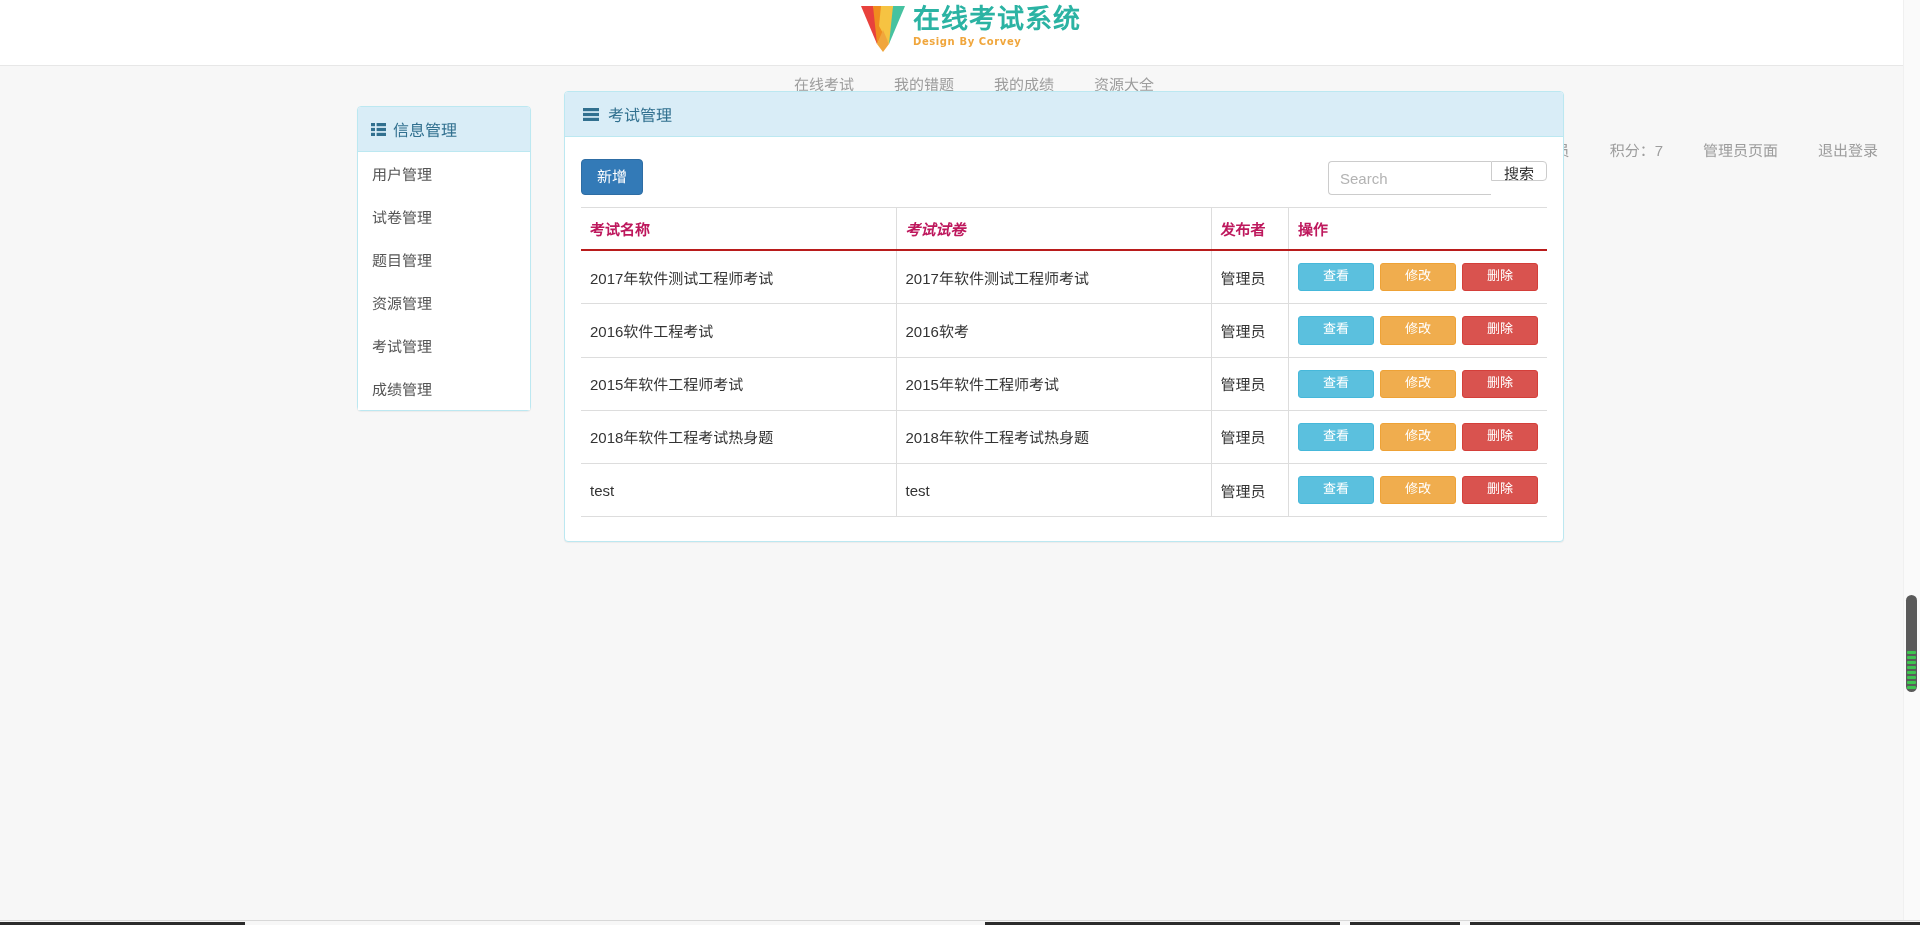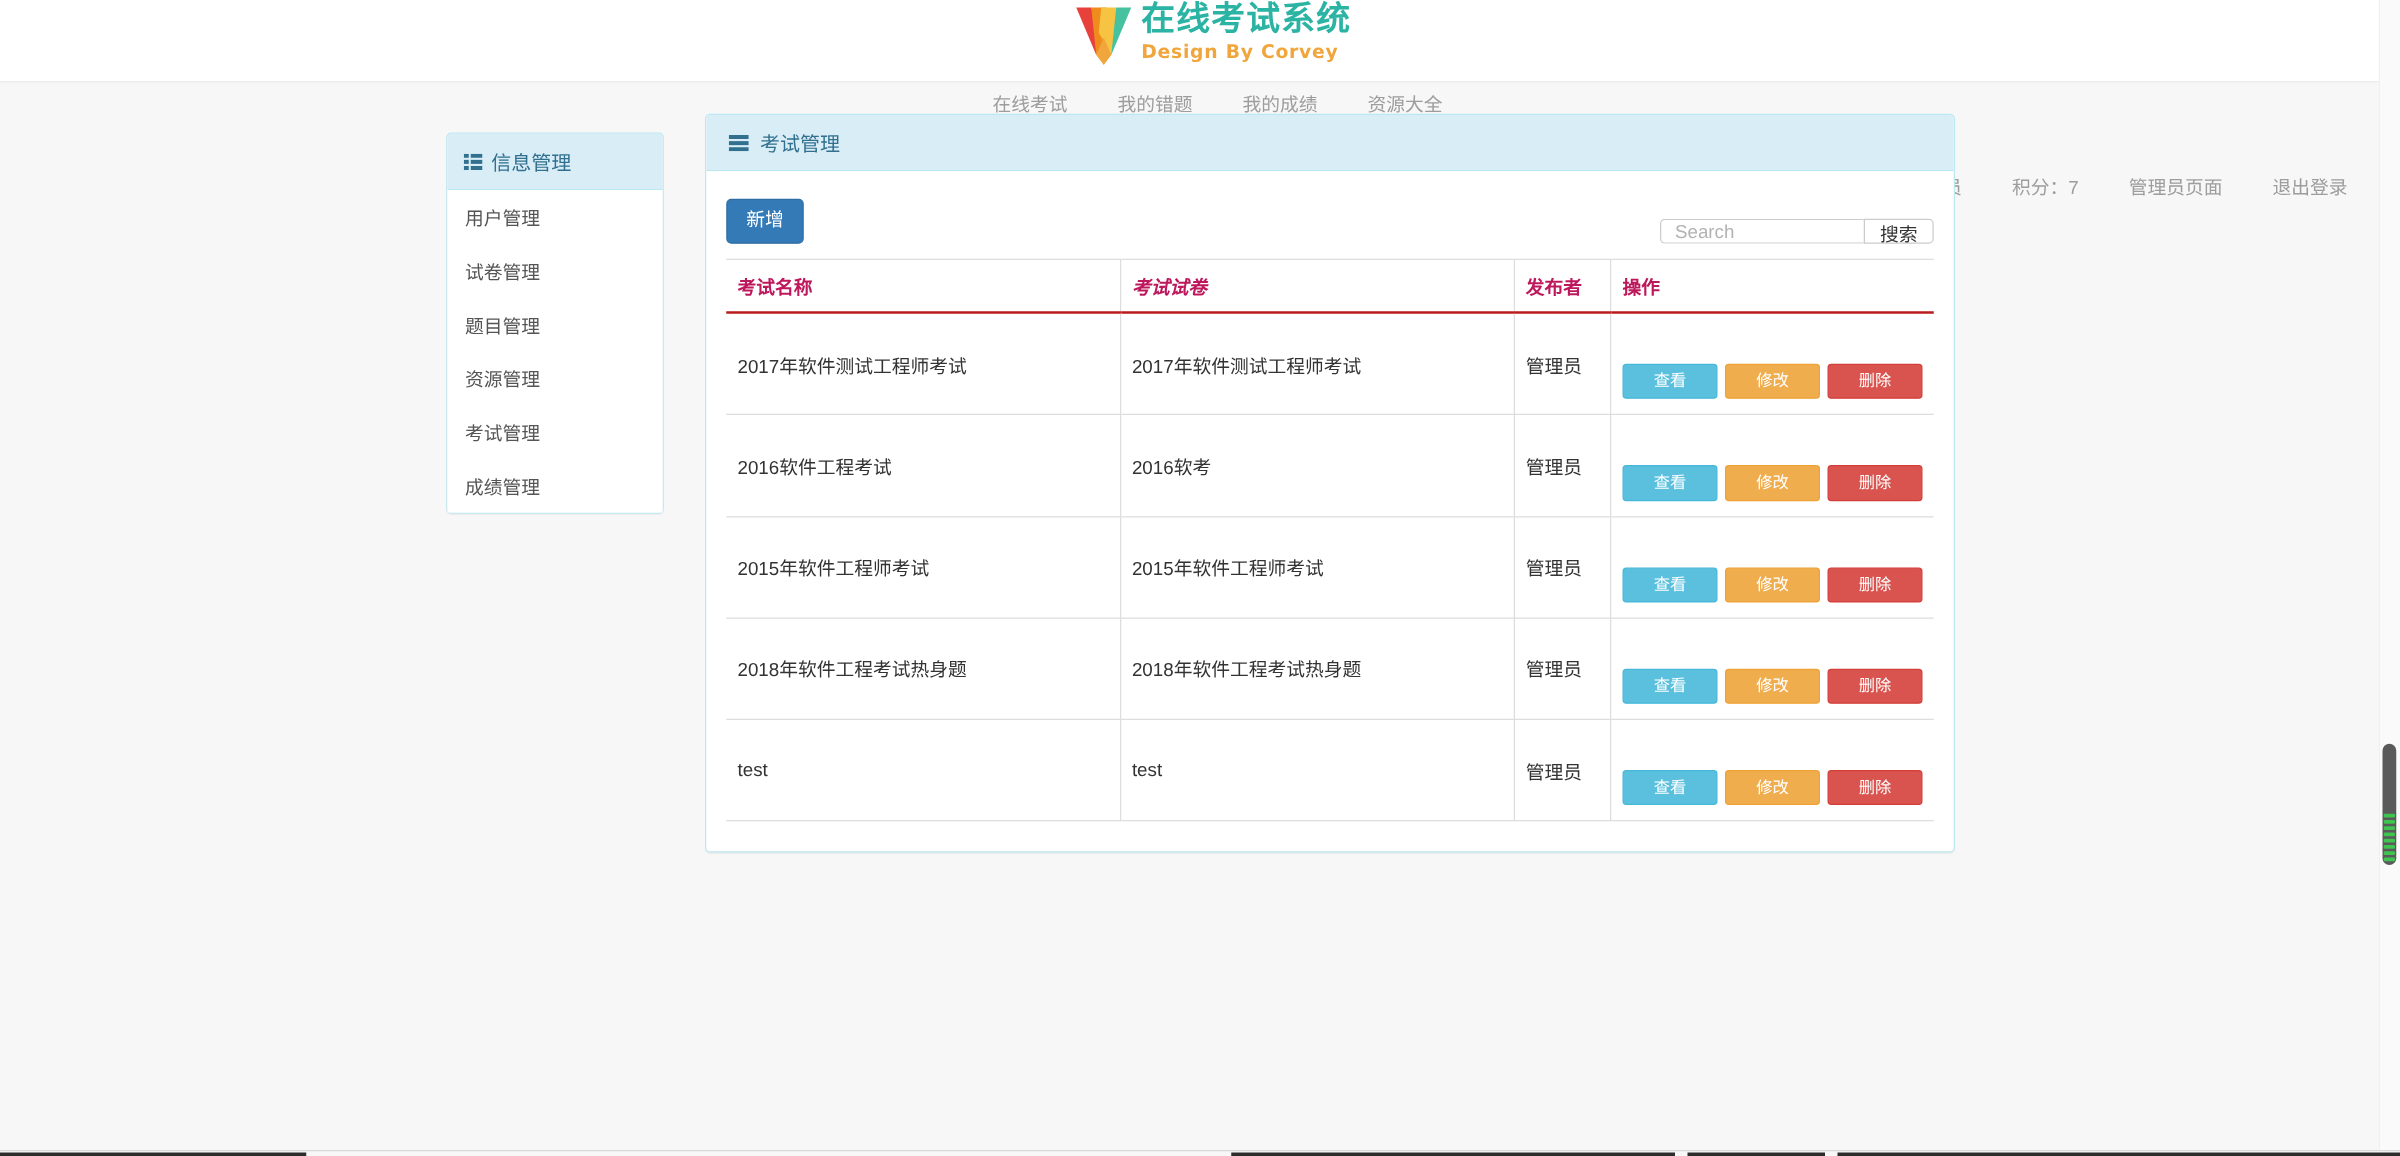--- a/index.html
+++ b/index.html
@@ -30,21 +30,21 @@
     text-decoration: none;
   }
   .brand-logo { width: 52px; height: 52px; display: block; }
   .brand-text { margin-left: 4px; display: flex; flex-direction: column; justify-content: center; }
   .brand-title {
     font-size: 27px; font-weight: bold; color: #2bb3a3;
     letter-spacing: 1px; line-height: 1.05;
     font-family: "DejaVu Sans", sans-serif;
   }
   .brand-sub {
-    font-size: 15px; font-weight: bold; color: #f0a63c;
+    font-size: 10px; font-weight: bold; color: #f0a63c;
     letter-spacing: 0.6px; line-height: 1.1; margin-top: 3px;
     font-family: "DejaVu Sans", sans-serif;
   }
 
   .nav-left { display: flex; align-items: center; margin-left: 28px; height: 66px; }
   .nav-right { display: flex; align-items: center; margin-left: auto; margin-right: 22px; height: 66px; }
   .nav-link {
     color: #9d9d9d;
     font-size: 15px;
     text-decoration: none;
@@ -131,21 +131,21 @@
     cursor: pointer;
     line-height: 1.35;
     white-space: nowrap;
     font-family: inherit;
   }
   .btn-primary { background: #337ab7; border-color: #2e6da4; color: #fff; }
 
   .search-group { display: flex; align-items: stretch; }
   .search-input {
     width: 163px;
-    height: 20px;
+    height: 34px;
     border: 1px solid #cccccc;
     border-right: none;
     border-radius: 4px 0 0 4px;
     padding: 6px 11px;
     font-size: 15px;
     color: #555;
     outline: none;
     font-family: inherit;
     background: #fff;
   }
@@ -195,23 +195,22 @@
 
   .ops { display: flex; gap: 6px; align-items: center; }
   .btn-xs {
     font-size: 13px;
     padding: 4px 24px;
     border-radius: 3px;
     border: 1px solid transparent;
     color: #fff;
     cursor: pointer;
     line-height: 1.4;
-    font-family: Liberation Serif, serif;
+    font-family: Liberation Mono, monospace;
     white-space: nowrap;
-    margin-top: 28px;
   }
   .btn-info    { background: #5bc0de; border-color: #46b8da; }
   .btn-warning { background: #f0ad4e; border-color: #eea236; }
   .btn-danger  { background: #d9534f; border-color: #d43f3a; }
 
   
   .scrollbar-track {
     position: absolute;
     right: 0; top: 0;
     width: 17px; height: 925px;

